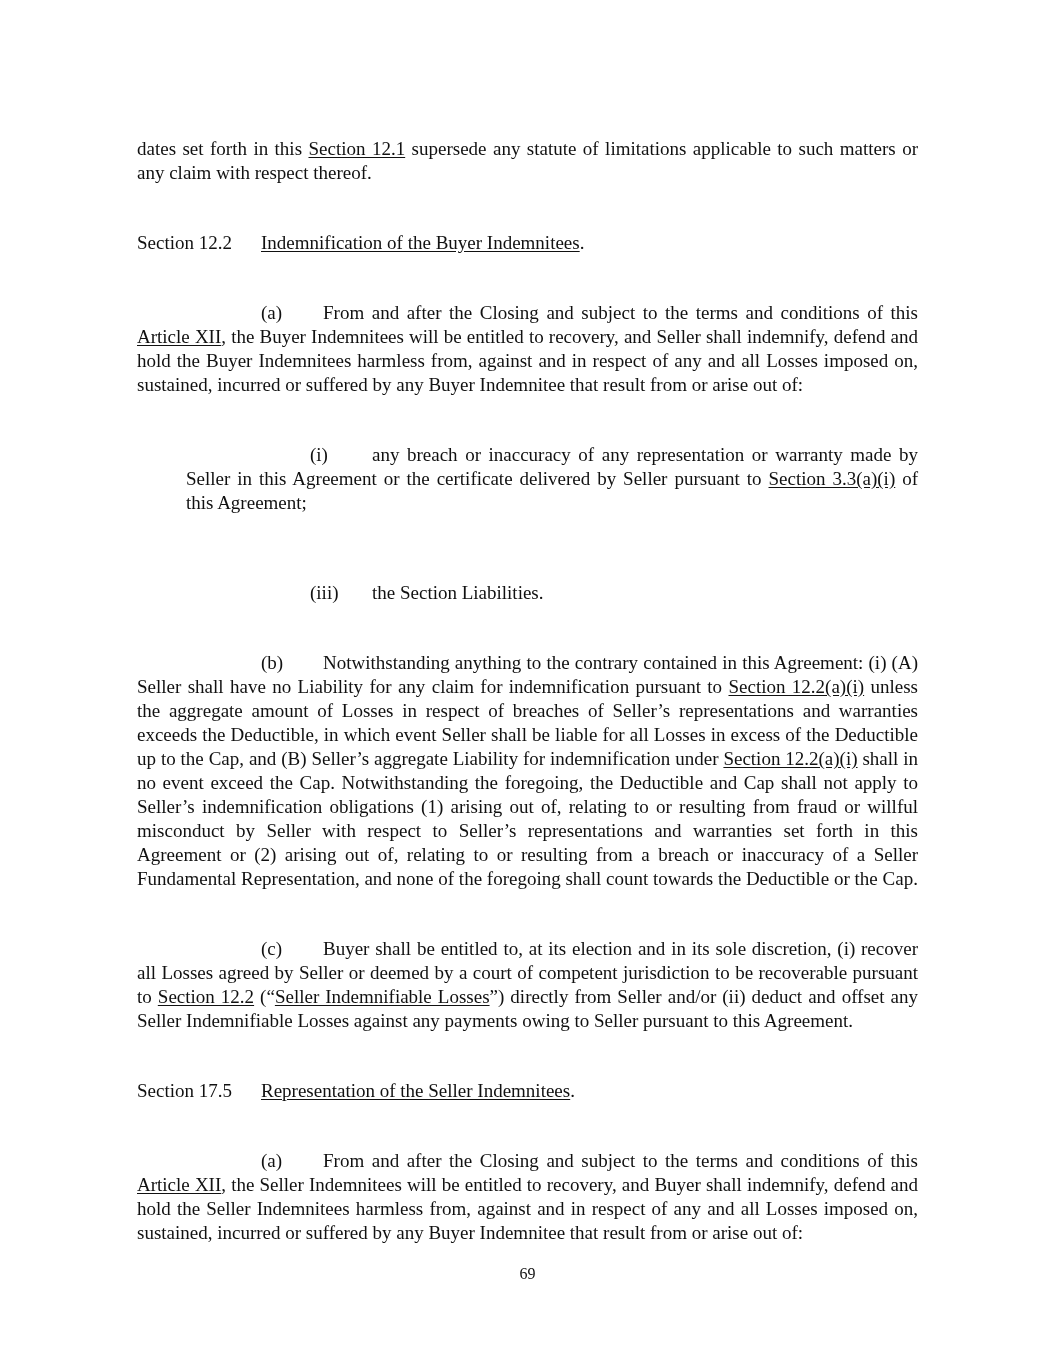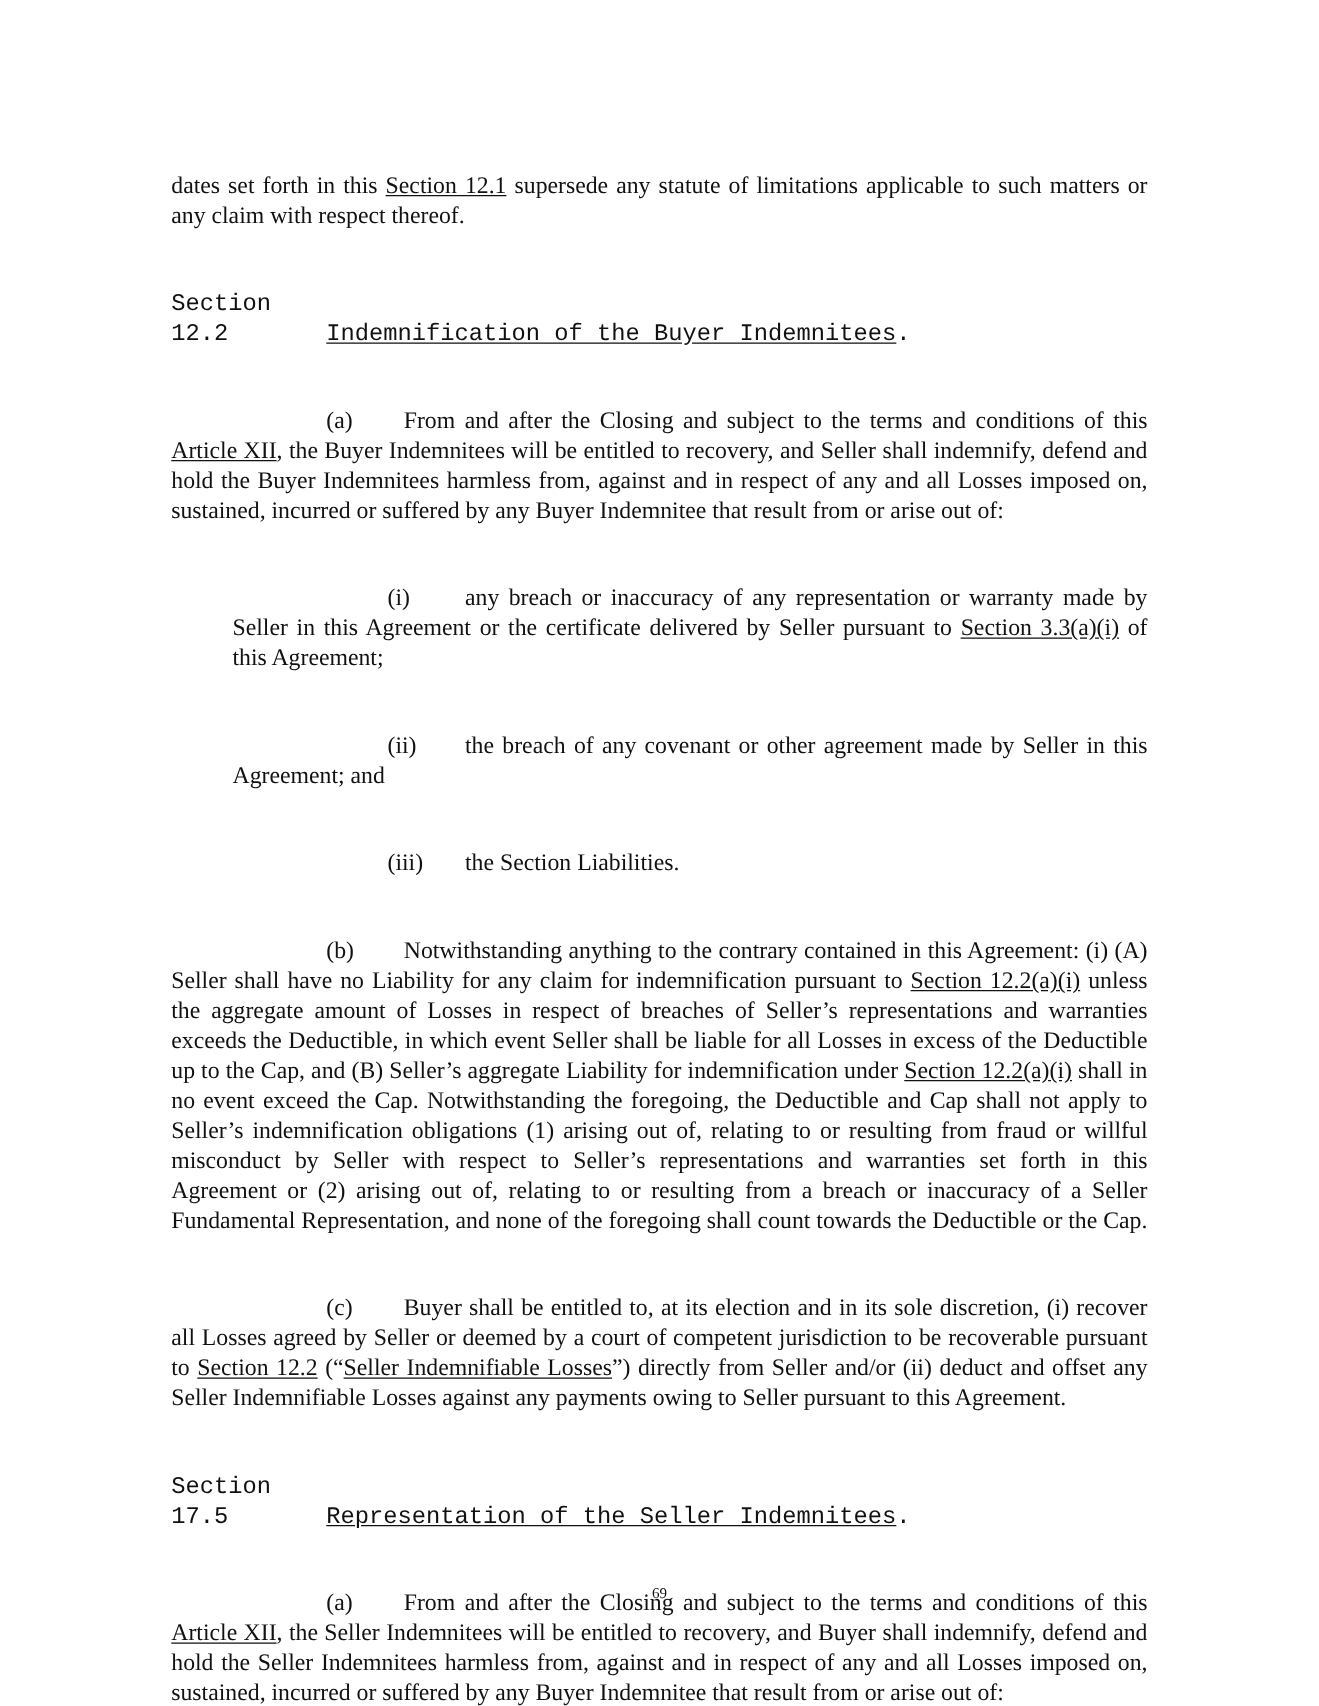--- a/index.html
+++ b/index.html
@@ -7,26 +7,26 @@
     width: 1055px; height: 1365px; position: relative; overflow: hidden;
     font-family: "Liberation Serif", "DejaVu Serif", serif;
     color: #111111;
     font-size: 19px;
     line-height: 24px;
   }
   .page { position: absolute; left: 124px; top: 124px; width: 807px; }
   p { margin: 13px; text-align: justify; }
   .u { text-decoration: underline; text-underline-offset: 2px; }
   .gap { height: 20px; }
-  .heading { text-align: left; font-family: Liberation Mono, monospace; }
+  .heading { text-align: left; }
   .heading .num { display: inline-block; width: 124px; }
   .para-a { text-indent: 124px; }
   .lbl { display: inline-block; width: 62px; text-indent: 0; }
   .sub { margin-left: 62px; text-indent: 124px; }
-  .pagenum { position: absolute; left: 0; width: 1055px; top: 1262px; text-align: center; font-size: 12px; }
+  .pagenum { position: absolute; left: 0; width: 1055px; top: 1262px; text-align: center; font-size: 16px; }
 </style>
 </head>
 <body>
 
 <div class="page">
 
   <p><span>dates set forth in this </span><span class="u">Section 12.1</span><span> supersede any statute of limitations applicable to such matters or any claim with respect thereof.</span></p>
 
   <div class="gap"></div>
 
@@ -35,21 +35,20 @@
   <div class="gap"></div>
 
   <p class="para-a"><span class="lbl">(a)</span><span>From and after the Closing and subject to the terms and conditions of this </span><span class="u">Article XII</span><span>, the Buyer Indemnitees will be entitled to recovery, and Seller shall indemnify, defend and hold the Buyer Indemnitees harmless from, against and in respect of any and all Losses imposed on, sustained, incurred or suffered by any Buyer Indemnitee that result from or arise out of:</span></p>
 
   <div class="gap"></div>
 
   <p class="sub"><span class="lbl">(i)</span><span>any breach or inaccuracy of any representation or warranty made by Seller in this Agreement or the certificate delivered by Seller pursuant to </span><span class="u">Section 3.3(a)(i)</span><span> of this Agreement;</span></p>
 
   <div class="gap"></div>
 
-  <p class="sub"><span class="lbl">(ii)</span><span>the breach of any covenant or other agreement made by Seller in this Agreement; and</span></p>
 
   <div class="gap"></div>
 
   <p class="sub"><span class="lbl">(iii)</span><span>the Section Liabilities.</span></p>
 
   <div class="gap"></div>
 
   <p class="para-a"><span class="lbl">(b)</span><span>Notwithstanding anything to the contrary contained in this Agreement: (i) (A) Seller shall have no Liability for any claim for indemnification pursuant to </span><span class="u">Section 12.2(a)(i)</span><span> unless the aggregate amount of Losses in respect of breaches of Seller’s representations and warranties exceeds the Deductible, in which event Seller shall be liable for all Losses in excess of the Deductible up to the Cap, and (B) Seller’s aggregate Liability for indemnification under </span><span class="u">Section 12.2(a)(i)</span><span> shall in no event exceed the Cap.  Notwithstanding the foregoing, the Deductible and Cap shall not apply to Seller’s indemnification obligations (1) arising out of, relating to or resulting from fraud or willful misconduct by Seller with respect to Seller’s representations and warranties set forth in this Agreement or (2) arising out of, relating to or resulting from a breach or inaccuracy of a Seller Fundamental Representation, and none of the foregoing shall count towards the Deductible or the Cap.</span></p>
 
   <div class="gap"></div>

